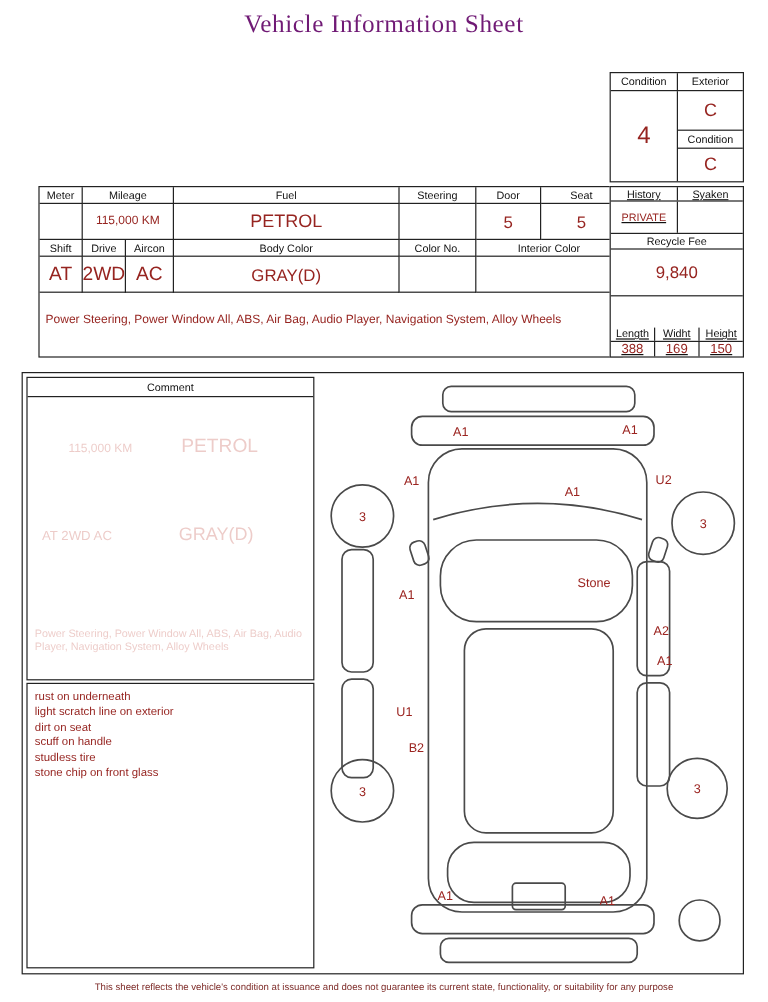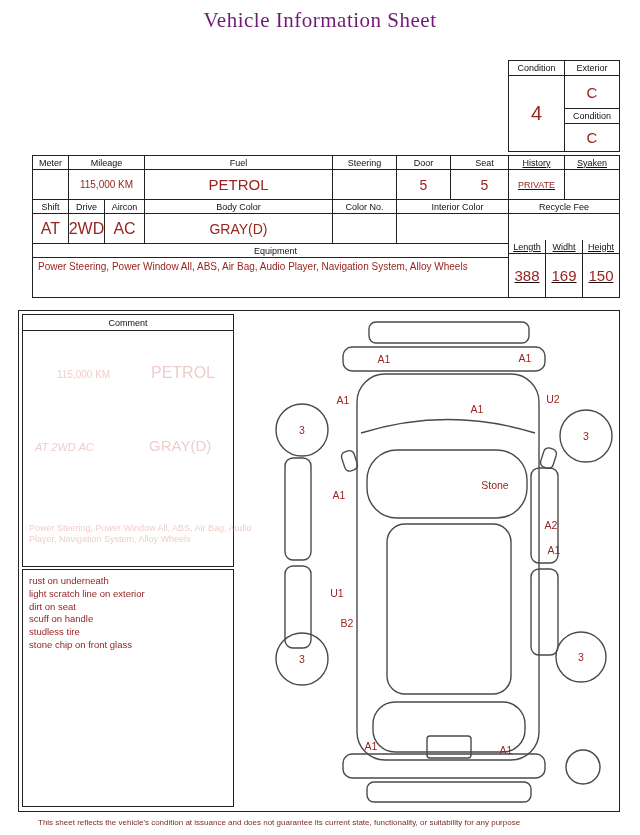--- a/index.html
+++ b/index.html
@@ -6,45 +6,45 @@
   .page{position:relative;width:640px;height:835px;background:#ffffff;
         font-family:"Liberation Sans",sans-serif;color:#111;overflow:hidden;}
   .title{position:absolute;top:8px;left:0;right:0;text-align:center;
          font-family:"Liberation Serif",serif;font-size:21px;color:#701a75;letter-spacing:.5px;}
   .t{position:absolute;display:grid;border:1px solid #222;box-sizing:border-box;background:#fff;}
   .c{display:flex;align-items:center;justify-content:center;text-align:center;
      box-sizing:border-box;overflow:hidden;min-width:0;min-height:0;}
   .br{border-right:1px solid #222;} .bb{border-bottom:1px solid #222;}
   .hdr{font-size:9px;color:#111;}
   .val{color:#962420;}
-  .fs9{font-size:9px;} .fs10{font-size:10px;} .fs12{font-size:16px;} .fs13{font-size:15px;}
+  .fs9{font-size:9px;} .fs10{font-size:10px;} .fs12{font-size:16px;} .fs13{font-size:11px;}
   .fs14{font-size:14px;} .fs15{font-size:15px;} .fs16{font-size:16px;} .fs20{font-size:20px;}
   .firstreg{white-space:pre-line;justify-content:flex-start;text-align:left;
             padding-left:4px;line-height:1.1;}
   .equiptext{justify-content:flex-start;align-items:flex-start;text-align:left;
              padding:2px 5px;font-size:10px;line-height:1.3;}
   .rowflex{display:flex;flex-direction:column;}
   .subrow{display:grid;box-sizing:border-box;text-decoration:underline;}
   .mainbox{position:absolute;left:18px;top:310px;width:602px;height:502px;
            border:1px solid #222;box-sizing:border-box;}
-  .sidebox{position:absolute;left:3px;width:212px;border:1px solid #222;
+  .sidebox{position:absolute;left:3px;width:240px;border:1px solid #222;
            box-sizing:border-box;background:#fff;}
   .boxlabel{height:15px;border-bottom:1px solid #222;display:flex;align-items:center;
             justify-content:center;font-size:9px;color:#111;}
   .boxbody{position:relative;width:100%;height:calc(100% - 15px);}
   .notes{padding:5px 0 0 6px;}
   .note-line{font-size:9.5px;color:#962420;line-height:1.35;text-align:left;}
   .ghost{position:absolute;color:#d07a72;opacity:.38;line-height:1.25;text-align:left;}
   .diagram{position:absolute;left:250px;top:6px;width:350px;height:490px;}
   .diagram svg{width:100%;height:100%;}
   .car-shape{fill:none;stroke:#4a4a4a;stroke-width:1.4;}
   #diagram-labels text{fill:#9b2420;font-size:10.5px;text-anchor:middle;
                        font-family:"Liberation Sans",sans-serif;}
-  .footer{position:absolute;left:0;right:0;top:818px;text-align:left;
-          font-size:8px;color:#7d2b28;margin-left:38px;}
+  .footer{position:absolute;left:0;right:0;top:818px;text-align:center;
+          font-size:8px;color:#7d2b28;}
 </style>
 </head>
 <body>
 
 <div class="page">
 
   <div class="title">Vehicle Information Sheet</div>
 
 
   <div class="t" style="left:508px;top:60px;width:112px;height:92px;
@@ -81,54 +81,54 @@
     <div class="c hdr br bb" style="grid-area:3/5/4/6">Color No.</div>
     <div class="c hdr bb" style="grid-area:3/6/4/8">Interior Color</div>
 
     <div class="c val fs12 br bb" style="grid-area:4/1/5/2">AT</div>
     <div class="c val fs12 br bb" style="grid-area:4/2/5/3">2WD</div>
     <div class="c val fs12 br bb" style="grid-area:4/3/5/4">AC</div>
     <div class="c val fs14 br bb" style="grid-area:4/4/5/5">GRAY(D)</div>
     <div class="c val br bb" style="grid-area:4/5/5/6"></div>
     <div class="c val bb" style="grid-area:4/6/5/8"></div>
 
-    <div class="c hdr bb" style="grid-area:5/1/6/8">Equipment</div>
     <div class="c val equiptext" style="grid-area:6/1/7/8">Power Steering, Power Window  All, ABS, Air Bag, Audio Player, Navigation System, Alloy Wheels</div>
   </div>
 
   <div class="t rowflex" style="left:508px;top:155px;width:112px;height:143px;display:flex;">
     <div class="subrow bb" style="height:14px;grid-template-columns:56px 1fr;display:grid;">
       <div class="c hdr br">History</div>
       <div class="c hdr">Syaken</div>
     </div>
     <div class="subrow bb" style="height:30px;grid-template-columns:56px 1fr;display:grid;">
       <div class="c val fs9 br">PRIVATE</div>
       <div class="c val"></div>
     </div>
     <div class="c hdr bb" style="height:14px;">Recycle Fee</div>
+    <div class="c val fs14 bb" style="height:44px;">9,840</div>
     <div class="subrow bb" style="height:14px;grid-template-columns:37px 37px 1fr;display:grid;margin-top:26px;">
       <div class="c hdr br">Length</div>
       <div class="c hdr br">Widht</div>
       <div class="c hdr">Height</div>
     </div>
     <div class="subrow" style="flex:1;grid-template-columns:37px 37px 1fr;display:grid;">
       <div class="c val fs13 br">388</div>
       <div class="c val fs13 br">169</div>
       <div class="c val fs13">150</div>
     </div>
   </div>
 
   <div class="mainbox">
 
     <div class="sidebox" style="top:3px;height:253px;">
       <div class="boxlabel">Comment</div>
       <div class="boxbody">
           <span class="ghost" style="left: 34px; top: 38px; font-size: 10px;">115,000 KM</span>
           <span class="ghost" style="left: 128px; top: 32px; font-size: 16px;">PETROL</span>
-          <span class="ghost" style="left: 12px; top: 110px; font-size: 11px; font-style: italic;">AT  2WD  AC</span>
+          <span class="ghost" style="left: 12px; top: 110px; font-size: 11px;">AT  2WD  AC</span>
           <span class="ghost" style="left: 126px; top: 106px; font-size: 15px;">GRAY(D)</span>
           <span class="ghost" style="left: 6px; top: 192px; font-size: 9px; width: 226px; display: inline-block;">Power Steering, Power Window  All, ABS, Air Bag, Audio Player, Navigation System, Alloy Wheels</span>
         </div>
     </div>
 
     <div class="sidebox" style="top:258px;height:238px;">
       <div class="notes">
           <div class="note-line">rust on underneath</div>
           <div class="note-line">light scratch line on exterior</div>
           <div class="note-line">dirt on seat</div>

